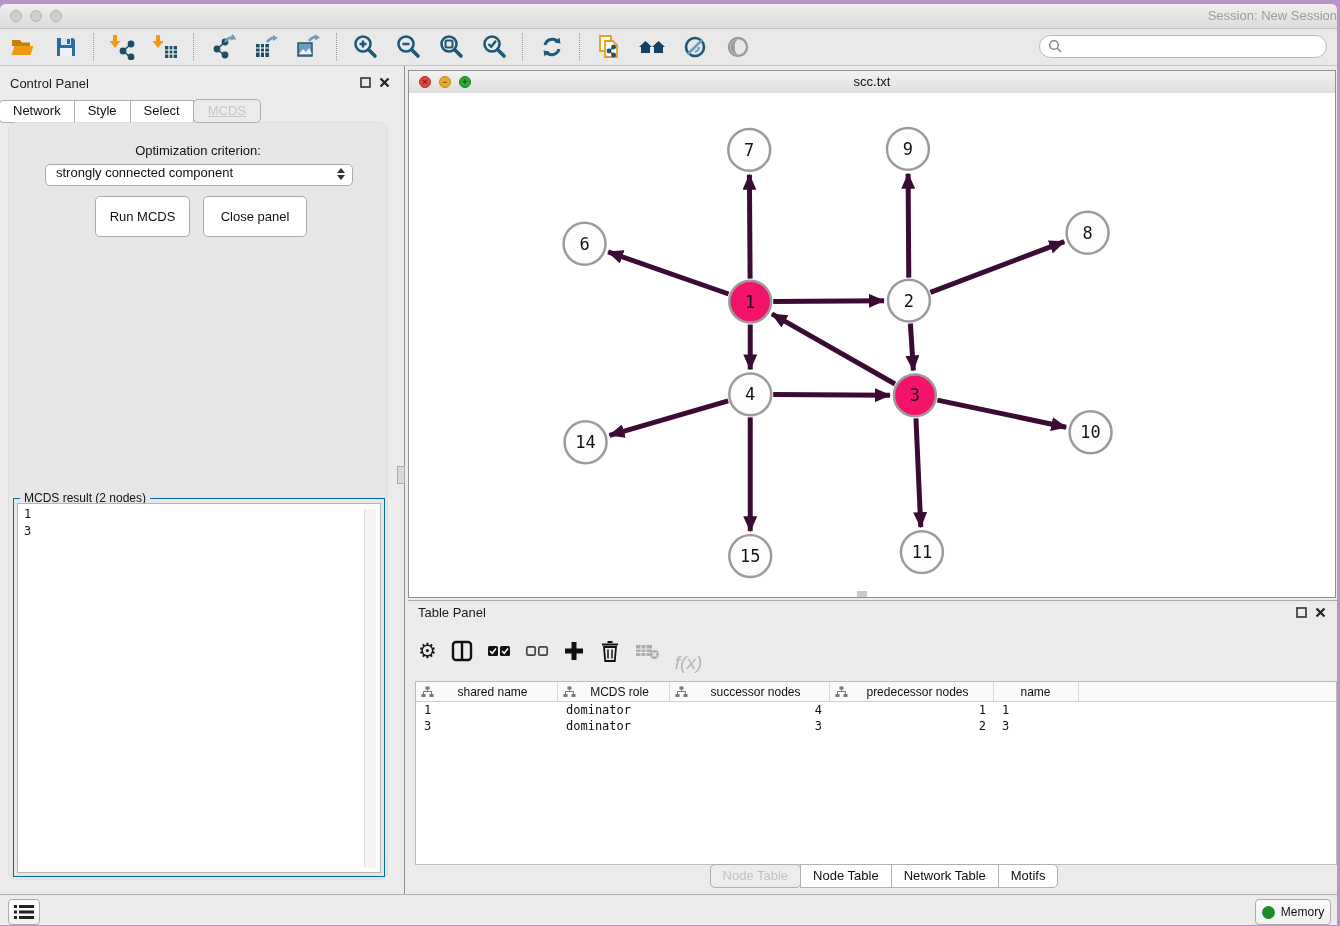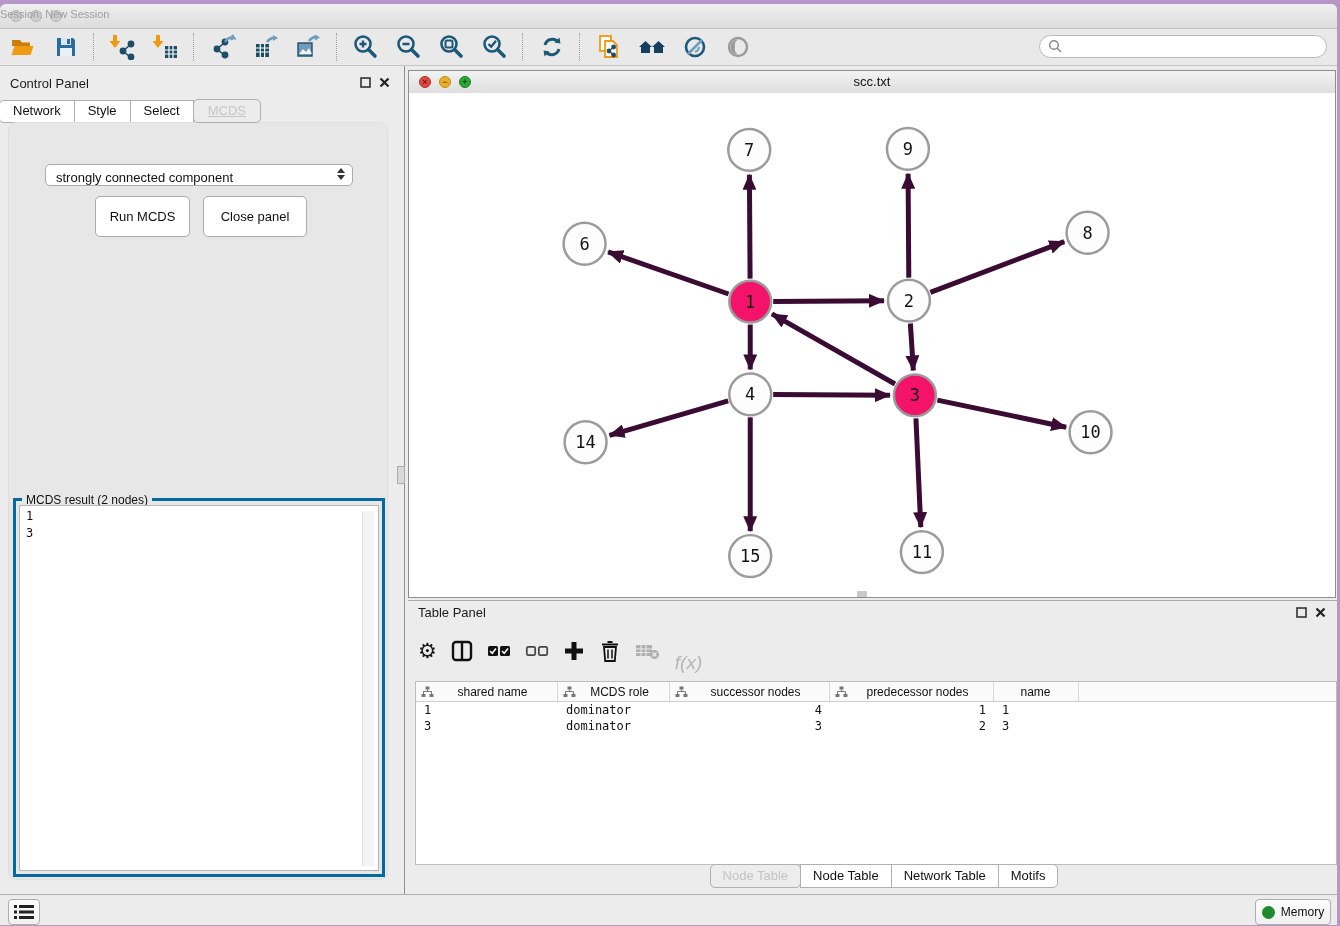--- a/index.html
+++ b/index.html
@@ -3,48 +3,48 @@
 <meta charset="utf-8">
 <style>
   html,body{margin:0;padding:0;}
   body{background:#b795c6;font-family:"Liberation Sans",sans-serif;-webkit-font-smoothing:antialiased;}
   .screen{position:relative;width:1340px;height:926px;background:#b795c6;overflow:hidden;}
   .window{position:absolute;left:0;top:4px;width:1337px;height:921px;background:#ececec;border-radius:6px 6px 0 0;overflow:hidden;}
 
   
   .titlebar{position:relative;height:24px;background:linear-gradient(#efefef,#dcdcdc);border-bottom:1px solid #c2c2c2;}
   .tl{position:absolute;top:6px;width:12px;height:12px;border-radius:50%;background:#cfcfcf;border:1px solid #b3b3b3;box-sizing:border-box;}
-  .title-text{position:absolute;left:0;right:0;top:4px;text-align:left;font-size:11px;color:#9d9d9d;}
+  .title-text{position:absolute;left:0;right:0;top:4px;text-align:right;font-size:13px;color:#9d9d9d;}
 
   
   .toolbar{position:absolute;left:0;top:25px;width:100%;height:37px;background:#e9e9e9;border-bottom:1px solid #c6c6c6;display:flex;align-items:center;padding-left:1px;box-sizing:border-box;}
   .tbtn{width:43px;height:34px;display:flex;align-items:center;justify-content:center;flex:0 0 auto;}
   .tsep{width:1px;height:28px;border-left:1px dotted #9a9a9a;margin:0 6px;flex:0 0 auto;}
   .searchbox{position:absolute;right:10px;top:6px;width:288px;height:23px;background:#fff;border:1px solid #b9b9b9;border-radius:12px;display:flex;align-items:center;padding-left:8px;box-sizing:border-box;}
   .searchbox input{border:none;outline:none;flex:1;font-size:12px;background:transparent;margin-left:5px;font-family:"Liberation Sans",sans-serif;}
 
   
   .control-panel{position:absolute;left:0;top:62px;width:404px;height:828px;background:#ececec;}
   .cp-divider{position:absolute;left:404px;top:62px;width:1px;height:828px;background:#8f8f8f;}
   .cp-grip{position:absolute;left:397px;top:462px;width:8px;height:18px;background:#d9d9d9;border:1px solid #ababab;box-sizing:border-box;}
   .panel-head{position:absolute;left:10px;top:10px;font-size:13px;color:#1c1c1c;}
   .wicons{position:absolute;top:11px;display:flex;gap:8px;}
   .cp-tabs{position:absolute;left:0;top:34px;width:100%;display:flex;justify-content:flex-start;}
   .cp-tab{font-size:13px;color:#111;background:#fff;border:1px solid #aeaeae;padding:2px 13px 3px;margin-left:-1px;position:relative;}
   .cp-tab.first{border-radius:4px 0 0 4px;}
   .cp-tab.active{background:#ececec;color:#c6c6c6;border-radius:5px;padding:3px 14px 4px;margin-top:-1px;z-index:2;text-decoration:underline;}
   .cp-body{position:absolute;left:8px;top:56px;width:380px;height:758px;background:#e7e7e7;border:1px solid #dedede;border-radius:8px;box-sizing:border-box;}
   .opt-label{position:absolute;left:0;width:100%;top:20px;text-align:center;font-size:13px;color:#111;}
-  .dropdown{position:absolute;left:36px;top:41px;width:308px;height:22px;background:#fff;border:1px solid #ababab;border-radius:5px;display:flex;align-items:flex-end;box-sizing:border-box;padding-left:10px;font-size:13px;color:#111;}
+  .dropdown{position:absolute;left:36px;top:41px;width:308px;height:22px;background:#fff;border:1px solid #ababab;border-radius:5px;display:flex;align-items:flex-start;box-sizing:border-box;padding-left:10px;font-size:13px;color:#111;}
   .dd-arrows{position:absolute;right:7px;top:3px;display:flex;flex-direction:column;gap:2px;}
   .dd-arrows i{display:block;width:0;height:0;border-left:4px solid transparent;border-right:4px solid transparent;}
   .dd-up{border-bottom:5px solid #333;}
   .dd-down{border-top:5px solid #333;}
   .cp-btn{position:absolute;top:73px;height:41px;background:#fff;border:1px solid #ababab;border-radius:5px;font-size:13px;color:#111;display:flex;align-items:center;justify-content:center;box-sizing:border-box;}
-  .mcds-result{position:absolute;left:4px;top:375px;width:372px;height:379px;border:3px solid #0369a1;box-sizing:border-box;}
+  .mcds-result{position:absolute;left:4px;top:375px;width:372px;height:379px;border:1px solid #0369a1;box-sizing:border-box;}
   .mcds-legend{position:absolute;left:6px;top:-8px;background:#e7e7e7;padding:0 4px;font-size:12px;color:#111;}
   .mcds-text{position:absolute;left:3px;top:4px;right:3px;bottom:3px;background:#fff;border:1px solid #b5b5b5;font-family:"DejaVu Sans Mono",monospace;font-size:12px;color:#111;padding:2px 6px;line-height:17px;}
   .mcds-scroll{position:absolute;right:4px;top:5px;width:11px;bottom:4px;background:#f4f4f4;border-left:1px solid #e0e0e0;}
 
   
   .net-window{position:absolute;left:408px;top:66px;width:928px;height:528px;background:#fff;border:1px solid #8f8f8f;box-sizing:border-box;}
   .net-titlebar{position:relative;height:22px;background:linear-gradient(#f3f3f3,#dedede);border-bottom:1px solid #ababab;}
   .nt-btn{position:absolute;top:5px;width:12px;height:12px;border-radius:50%;box-sizing:border-box;font-size:9px;line-height:11px;text-align:center;color:rgba(0,0,0,.55);font-weight:bold;}
   .net-title{position:absolute;left:0;right:0;top:3px;text-align:center;font-size:13px;color:#111;}
   .net-canvas{position:absolute;left:0;top:22px;right:0;bottom:0;background:#fff;}
@@ -256,20 +256,21 @@
             <path d="M1.5,1.5 L9.5,9.5 M9.5,1.5 L1.5,9.5" stroke="#222" stroke-width="2.2"></path>
           </svg>
     </div>
     <div class="cp-tabs">
       <div class="cp-tab first">Network</div>
       <div class="cp-tab">Style</div>
       <div class="cp-tab">Select</div>
       <div class="cp-tab active">MCDS</div>
     </div>
     <div class="cp-body">
+      <div class="opt-label">Optimization criterion:</div>
       <div class="dropdown">
         <span>strongly connected component</span>
         <span class="dd-arrows">
               <i class="dd-up"></i>
               <i class="dd-down"></i>
             </span>
       </div>
       <div class="cp-btn" style="left:86px;width:95px;">Run MCDS</div>
       <div class="cp-btn" style="left:194px;width:104px;">Close panel</div>
       <div class="mcds-result">

